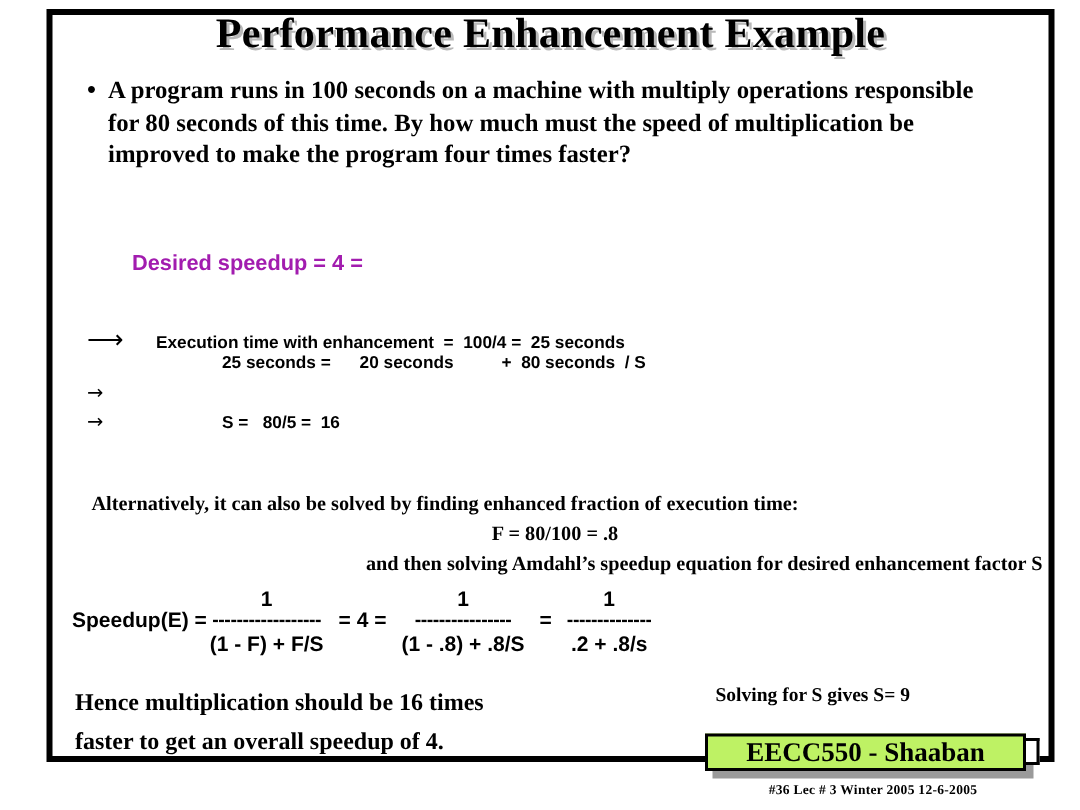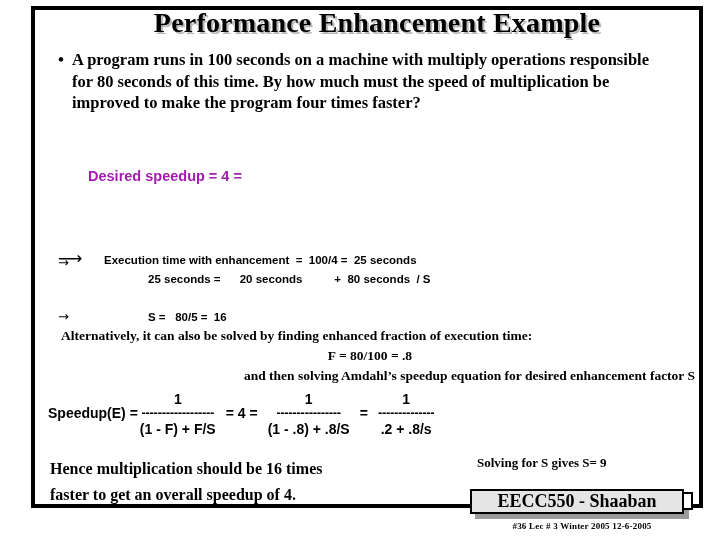--- a/index.html
+++ b/index.html
@@ -35,21 +35,20 @@
     width: 672px;
     text-align: center;
     font-family: "Liberation Serif", serif;
     font-weight: bold;
     font-size: 28px;
     line-height: 32px;
     color: #000000;
     text-shadow: 2px 2px 0 #b9b9b9;
     letter-spacing: 0.2px;
     white-space: nowrap;
-    padding-left: 10px;
   }
 
   
   #bullet-block {
     position: absolute;
     left: 50px;
     top: 49px;
     width: 640px;
     display: flex;
     align-items: flex-start;
@@ -128,21 +127,21 @@
   }
   .deriv-arrow {
     width: 46px;
     flex: 0 0 46px;
     font-family: "DejaVu Sans", sans-serif;
     font-weight: normal;
     color: #000;
   }
   .deriv-arrow.big { font-size: 17px; }
   .deriv-arrow.small { font-size: 13px; }
-  .deriv-body { white-space: pre; margin-top: 37px; }
+  .deriv-body { white-space: pre; }
   .deriv-indent { padding-left: 44px; }
 
   
   #alt-block {
     position: absolute;
     left: 45px;
     top: 326px;
     width: 650px;
     text-align: center;
     font-family: "Liberation Serif", serif;
@@ -225,21 +224,21 @@
     width: 214px;
     height: 25px;
     background: #9a9a9a;
   }
   #footer-badge {
     position: absolute;
     left: 0;
     top: 0;
     width: 214px;
     height: 25px;
-    background: #e5e5e5;
+    background: #bef264;
     border: 2px solid #000000;
     box-sizing: border-box;
     display: flex;
     align-items: center;
     justify-content: center;
     font-family: "Liberation Serif", serif;
     font-weight: bold;
     font-size: 18px;
     color: #000;
     white-space: nowrap;

